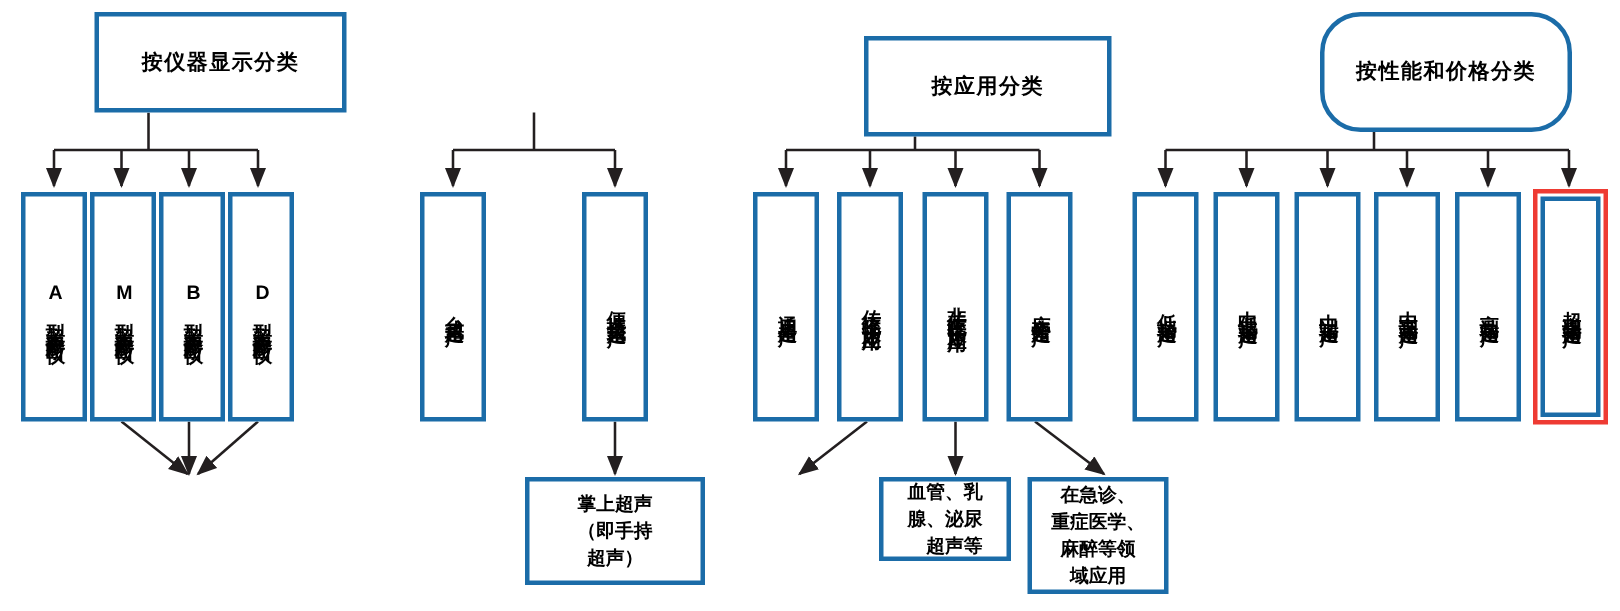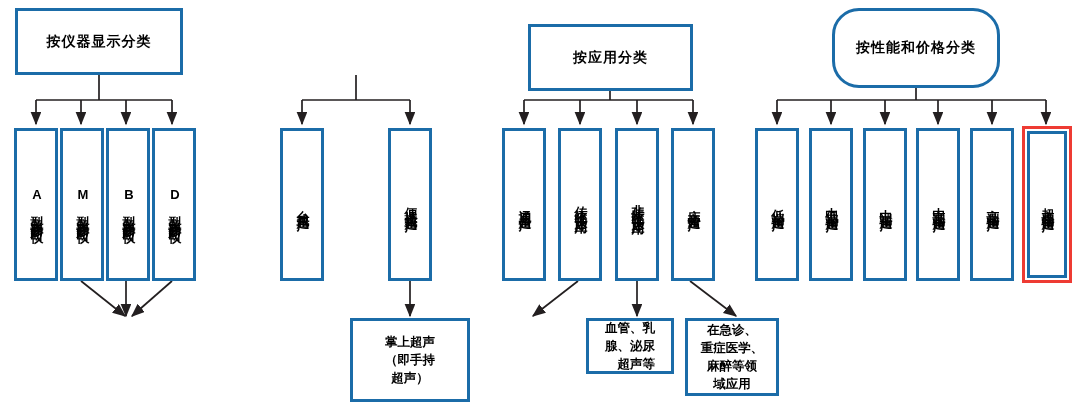--- a/index.html
+++ b/index.html
@@ -21,20 +21,21 @@
     display:flex;
     align-items:center;
     justify-content:center;
     color:#000000;
     z-index:3;
   }
   .box.head{
     font-size:14px;
     font-weight:bold;
     letter-spacing:1px;
+    margin-left:48px;
   }
   .box.vert{
     writing-mode:vertical-rl;
     text-orientation:upright;
     font-size:13px;
     font-weight:bold;
     letter-spacing:3px;
     line-height:1.15;
     padding:6px 0;
   }
@@ -120,21 +121,21 @@
   <div class="box vert" style="left:14px;top:128px;width:44px;height:153px;">A型超声诊断仪</div>
   <div class="box vert" style="left:60px;top:128px;width:44px;height:153px;">M型超声诊断仪</div>
   <div class="box vert" style="left:106px;top:128px;width:44px;height:153px;">B型超声诊断仪</div>
   <div class="box vert" style="left:152px;top:128px;width:44px;height:153px;">D型超声诊断仪</div>
 
 
 
   <div class="box vert" style="left:280px;top:128px;width:44px;height:153px;">台式超声</div>
   <div class="box vert" style="left:388px;top:128px;width:44px;height:153px;">便携式超声</div>
 
-  <div class="box horiz" style="left:350px;top:318px;width:120px;height:84px;">掌上超声
+  <div class="box horiz" style="left:350px;top:318px;width:120px;height:72px;">掌上超声
 （即手持
 超声）</div>
 
   <div class="box head" style="left:528px;top:24px;width:165px;height:67px;">按应用分类</div>
 
   <div class="box vert" style="left:502px;top:128px;width:44px;height:153px;">通用超声</div>
   <div class="box vert" style="left:558px;top:128px;width:44px;height:153px;">传统临床应用</div>
   <div class="box vert" style="left:615px;top:128px;width:44px;height:153px;">非传统临床应用</div>
   <div class="box vert" style="left:671px;top:128px;width:44px;height:153px;">床旁超声</div>
 

